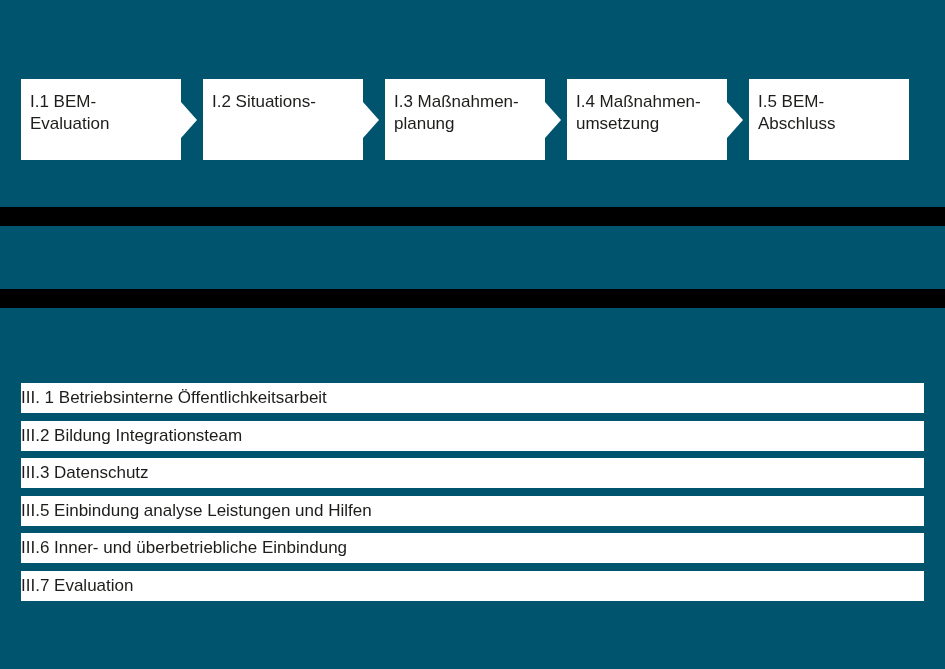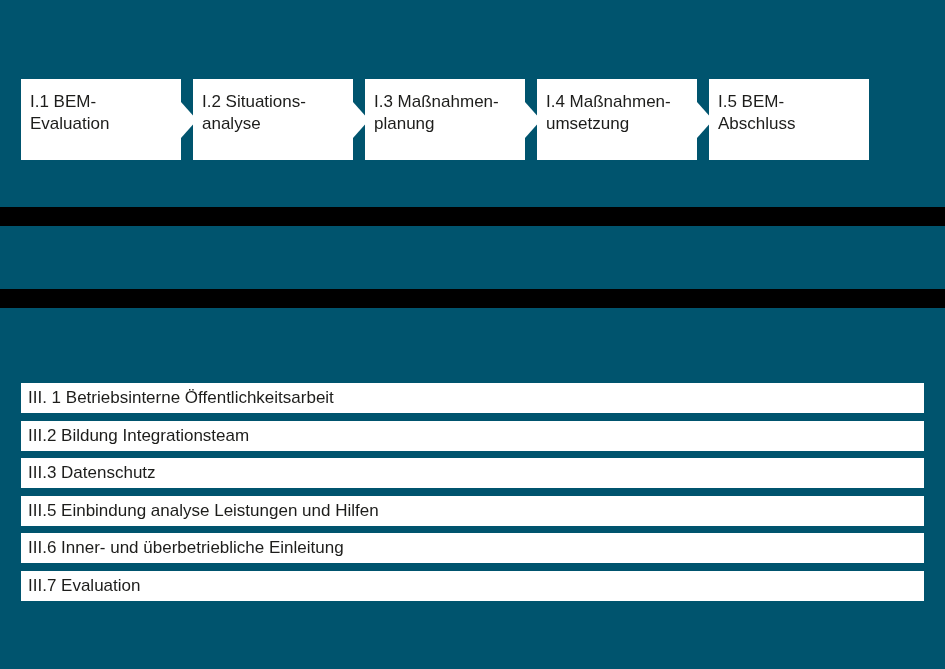--- a/index.html
+++ b/index.html
@@ -15,21 +15,21 @@
     color: #1D1D1B;
     overflow: hidden;
   }
 
   
   .flow-row {
     position: absolute;
     top: 79px;
     left: 21px;
     display: flex;
-    gap: 12px;
+    gap: 22px;
   }
   .flow-step {
     position: relative;
     width: 160px;
     height: 81px;
     background: #FFFFFF;
     box-sizing: border-box;
     padding: 12px 8px 0 9px;
     font-size: 17px;
     line-height: 22px;
@@ -65,39 +65,37 @@
     left: 21px;
     width: 903px;
     display: flex;
     flex-direction: column;
     gap: 7.5px;
   }
   .module-item {
     height: 30px;
     background: #FFFFFF;
     box-sizing: border-box;
-    padding-left: 7px;
     font-size: 17px;
     line-height: 30px;
     white-space: nowrap;
     overflow: hidden;
   }
 </style>
 </head>
 <body>
 
 <div class="flow-row">
   <div class="flow-step">
     <span class="line">I.1 BEM-</span>
     <span class="line">Evaluation</span>
     <span class="arrow"></span>
   </div>
   <div class="flow-step">
     <span class="line">I.2 Situations-</span>
-    <span class="line">analyse</span>
     <span class="arrow"></span>
   </div>
   <div class="flow-step">
     <span class="line">I.3 Maßnahmen-</span>
     <span class="line">planung</span>
     <span class="arrow"></span>
   </div>
   <div class="flow-step">
     <span class="line">I.4 Maßnahmen-</span>
     <span class="line">umsetzung</span>
@@ -110,15 +108,15 @@
 </div>
 
 <div class="black-bar bar-1"></div>
 <div class="black-bar bar-2"></div>
 
 <div class="module-list">
   <div class="module-item">III. 1 Betriebsinterne Öffentlichkeitsarbeit</div>
   <div class="module-item">III.2 Bildung Integrationsteam</div>
   <div class="module-item">III.3 Datenschutz</div>
   <div class="module-item">III.5 Einbindung analyse Leistungen und Hilfen</div>
-  <div class="module-item">III.6 Inner- und überbetriebliche Einleitung</div>
+  <div class="module-item">III.6 Inner- und überbetriebliche Einbindung</div>
   <div class="module-item">III.7 Evaluation</div>
 </div>
 
 </body></html>

